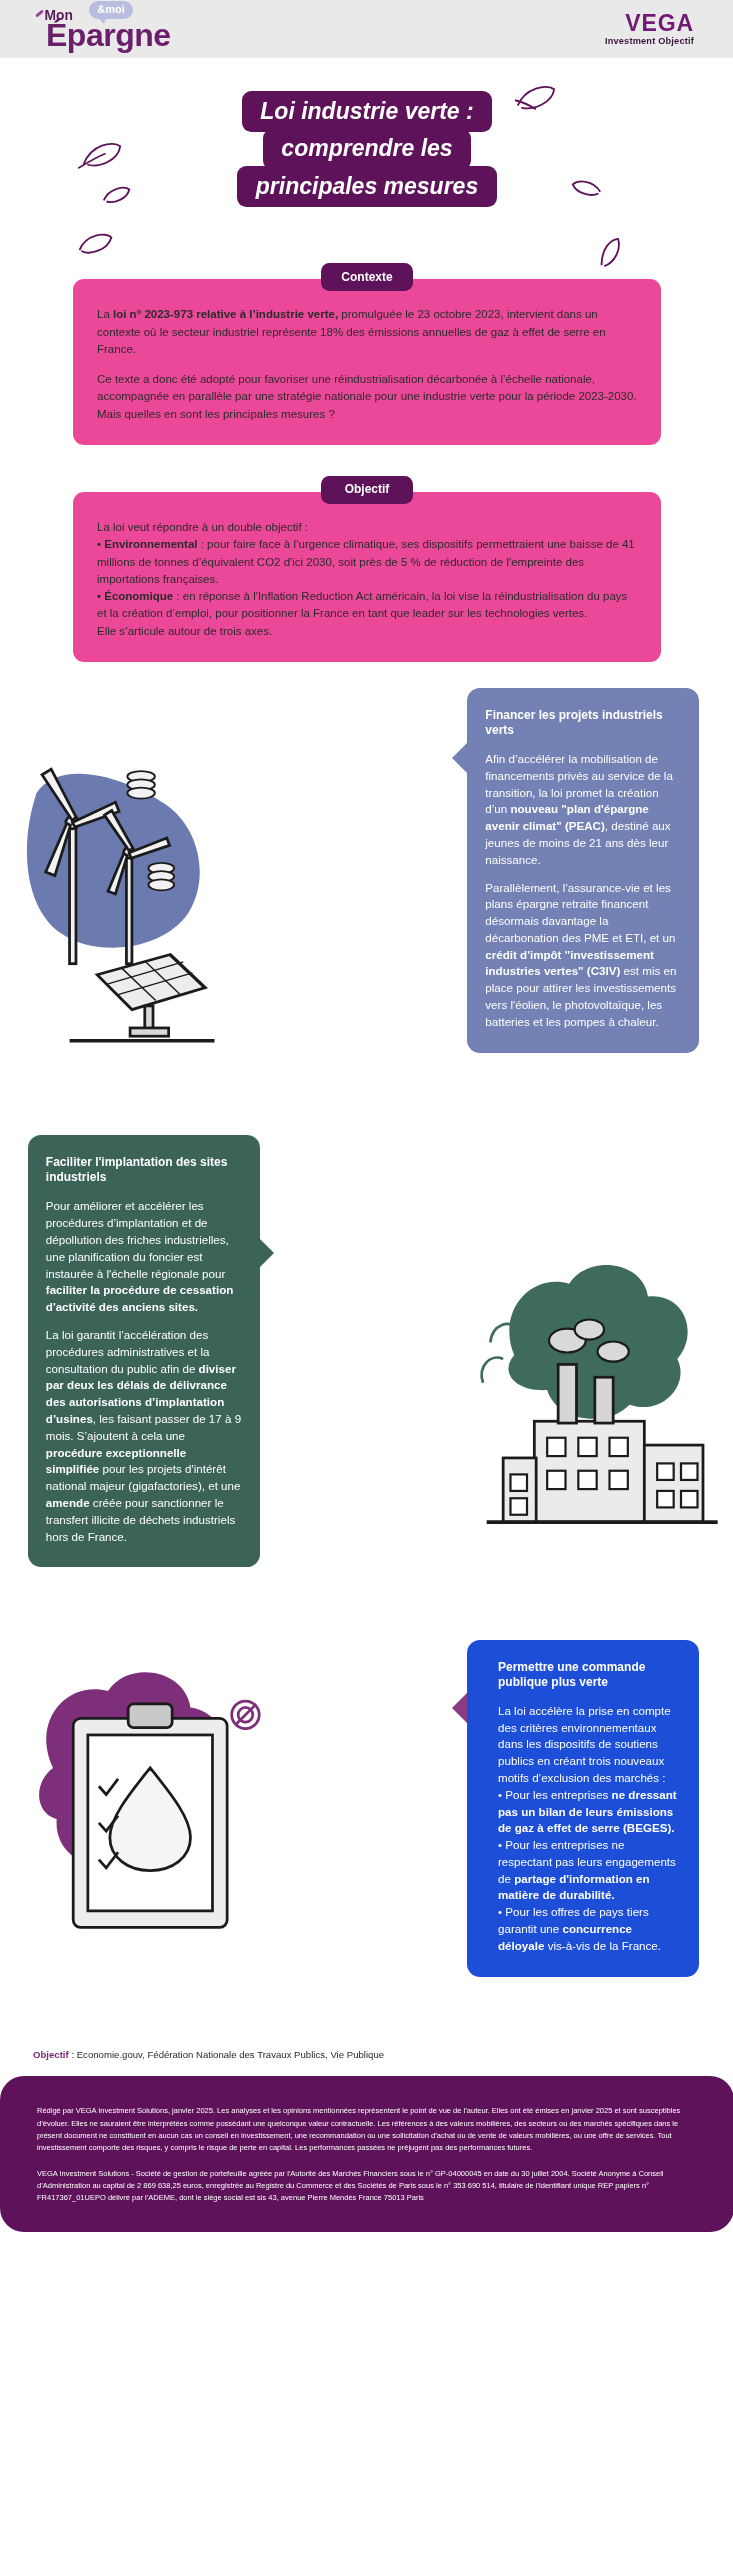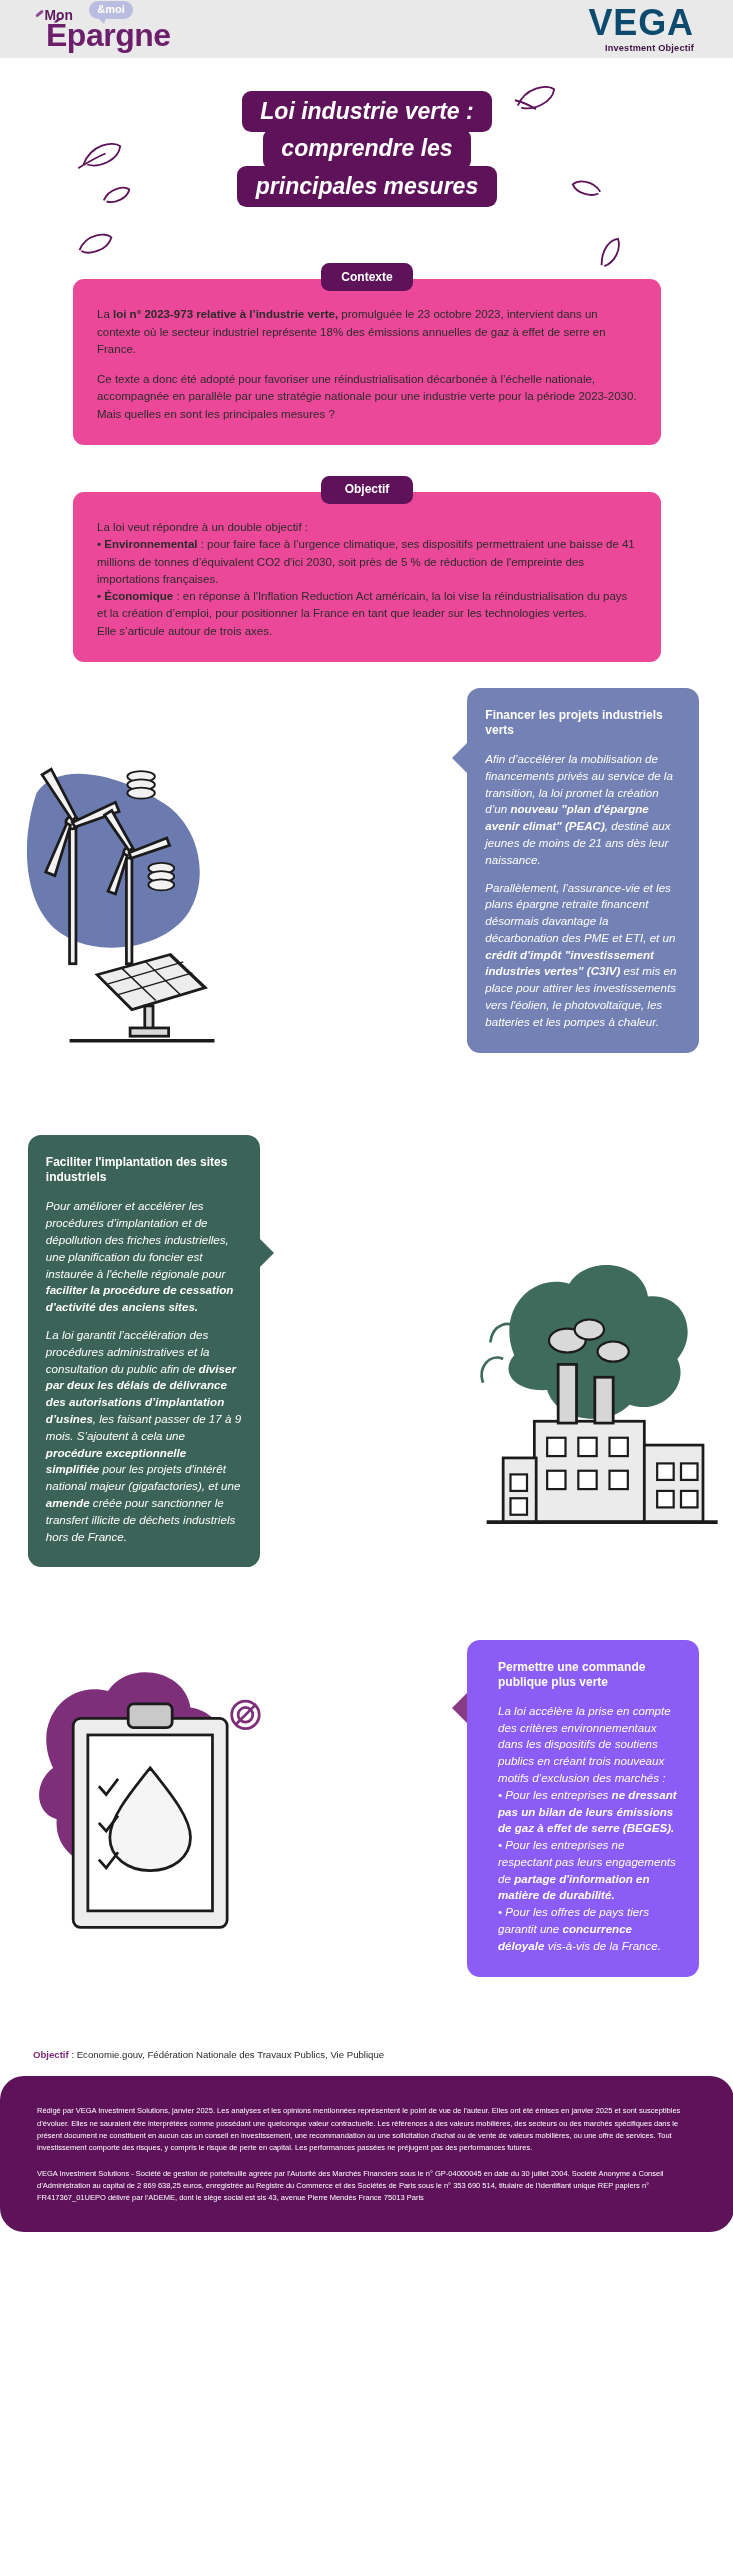--- a/index.html
+++ b/index.html
@@ -44,22 +44,22 @@
     border-top: 6.4px solid #b9bde0;
   }
   .me-epargne {
     position: absolute; left: 29px; top: 16.5px;
     font-size: 32px; font-weight: 700; letter-spacing: -0.5px;
     color: #6b1f6b;
     font-family: "Liberation Sans", sans-serif;
   }
   .logo-vega { text-align: right; line-height: 1; }
   .vega-word {
-    font-size: 36px; font-weight: 700; letter-spacing: 0.9px;
-    color: #0c4a6e; font-family: "Liberation Sans", sans-serif;
+    font-size: 23px; font-weight: 700; letter-spacing: 0.9px;
+    color: #701a75; font-family: "Liberation Sans", sans-serif;
   }
   .vega-sub {
     font-size: 9.2px; font-weight: 700; color: #3c1340;
     letter-spacing: 0.2px; margin-top: 2.8px;
   }
 
   
   .hero { position: relative; height: 174px; margin-top: 7.3px; font-style: italic; }
   .hero-title {
     position: absolute; left: 0; right: 0; top: 26px;
@@ -106,30 +106,30 @@
     width: 232px;
     border-radius: 13px;
     padding: 20px 18.3px 22px;
     color: #ffffff;
     font-size: 11.6px;
     line-height: 1.45;
   }
   .bubble h3 {
     margin: 0 0 13px; font-size: 12px; font-weight: 700; line-height:1.25;
   }
-  .bubble p { margin: 0 0 11px; font-style: italic; }
+  .bubble p { margin: 0 0 11px; }
   .bubble p:last-child { margin-bottom: 0; }
   .bubble b { font-weight: 700; }
 
   .sec-right { display:flex; justify-content:flex-end; padding-right: 35px; }
   .sec-left  { display:flex; justify-content:flex-start; padding-left: 27.5px; }
 
   .bubble.blue   { background: #7481b4; }
   .bubble.green  { background: #3c6357; }
-  .bubble.purple { background: #8b5cf6; padding-left: 31px; }
+  .bubble.purple { background: #1d4ed8; padding-left: 31px; }
 
   .tail { position:absolute; width:0; height:0; }
   .tail.left  { left:-14.7px;  border-top:15.6px solid transparent; border-bottom:15.6px solid transparent; }
   .tail.right { right:-14.7px; border-top:15.6px solid transparent; border-bottom:15.6px solid transparent; }
   .tail.blue   { border-right:15.6px solid #7481b4; }
   .tail.green  { border-left:15.6px solid #3c6357; }
   .tail.purple { border-right:15.6px solid #8a3b86; }
 
   .illus { position: absolute; }
 

